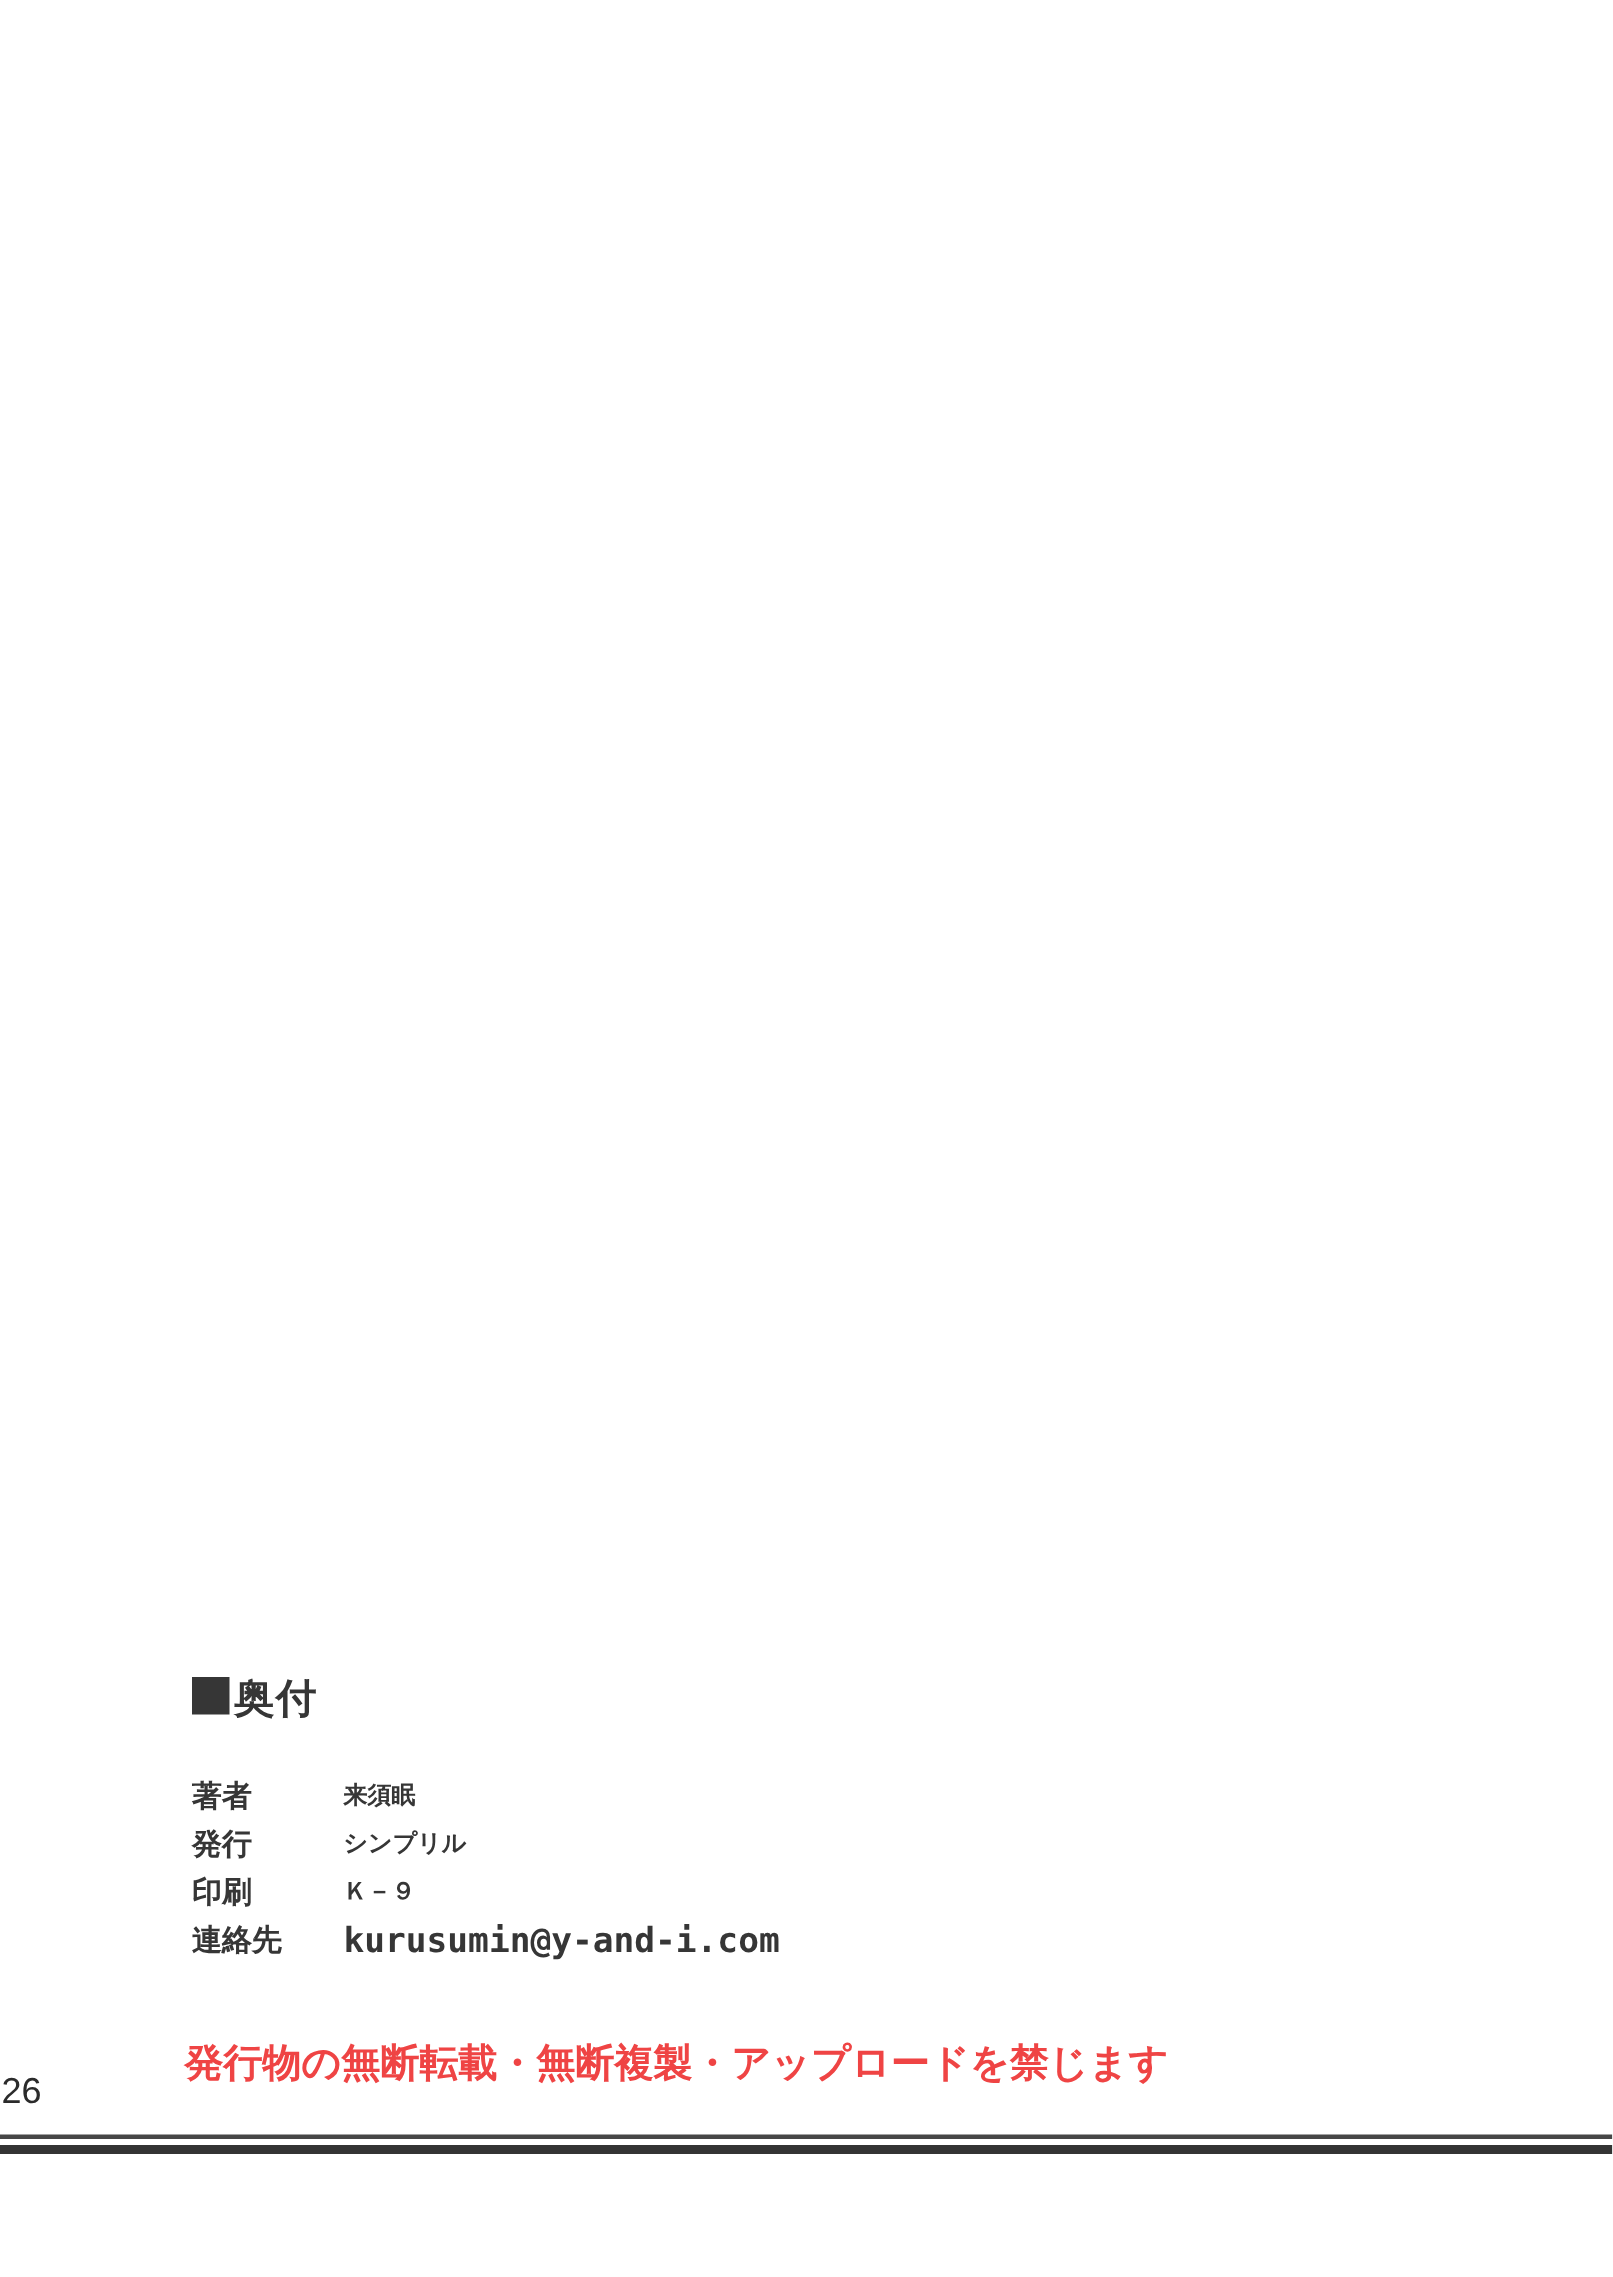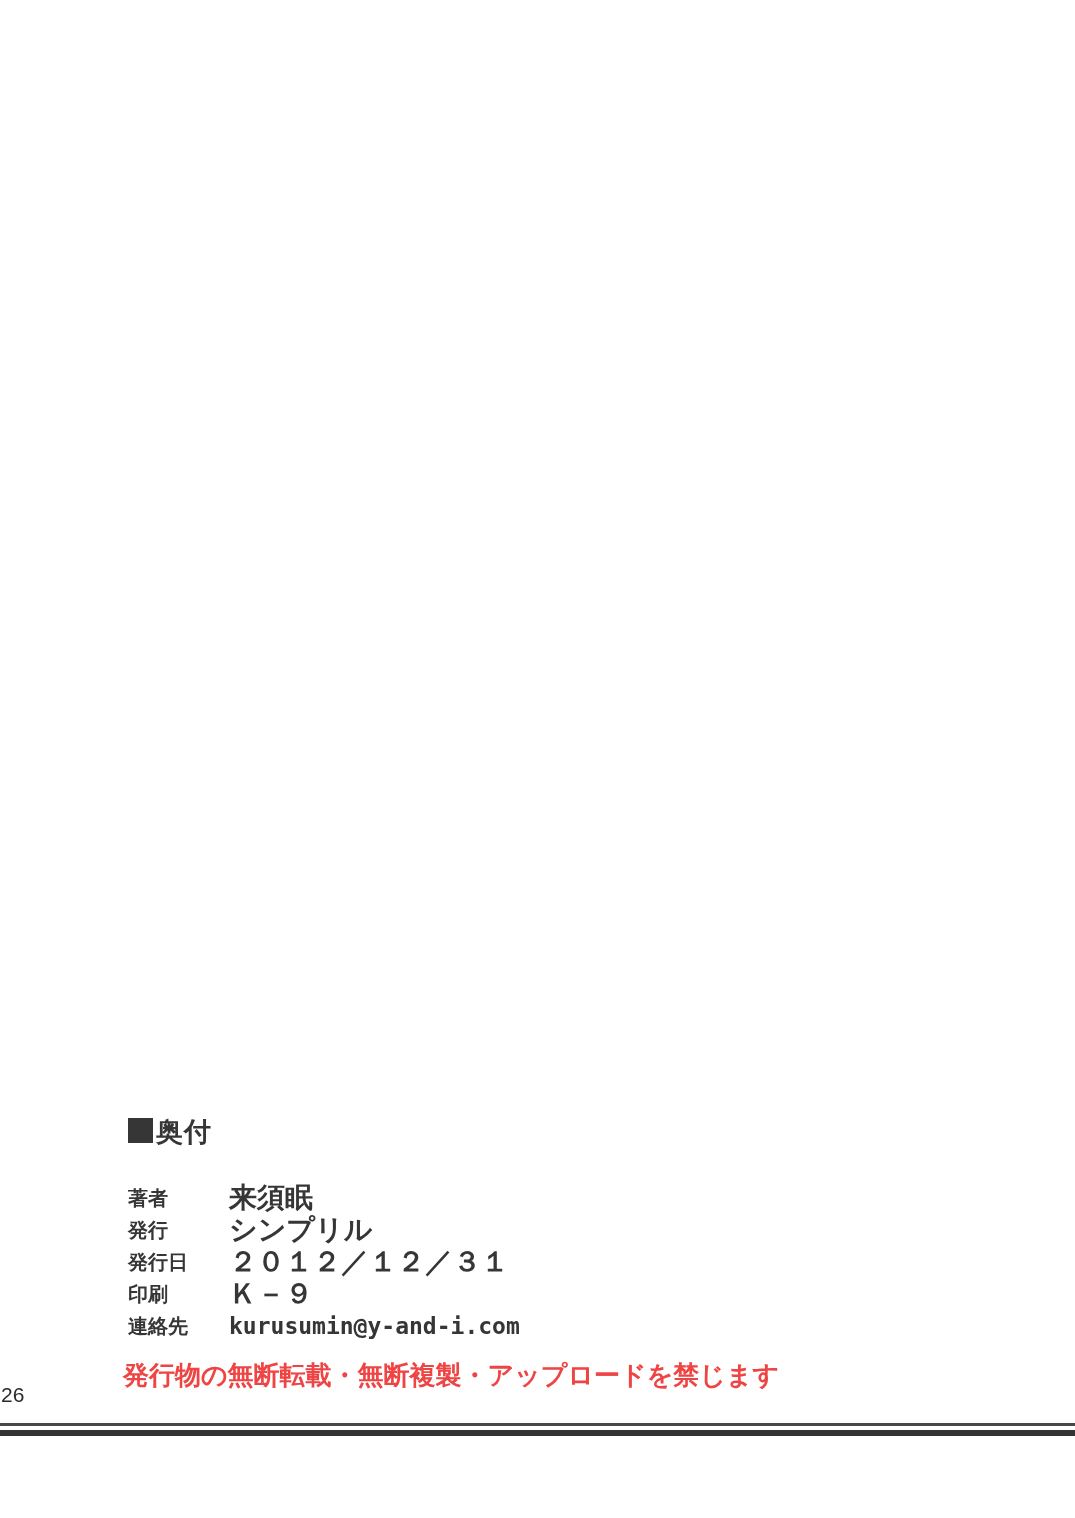--- a/index.html
+++ b/index.html
@@ -44,21 +44,21 @@
     display: flex;
     line-height: 32px;
     white-space: nowrap;
   }
   .colophon-label {
     flex: 0 0 101px;
     font-size: 20px;
     font-weight: bold;
   }
   .colophon-value {
-    font-size: 28px;
+    font-size: 16px;
     font-weight: bold;
   }
   .colophon-value.mono {
     font-family: "DejaVu Sans Mono", monospace;
     font-size: 23px;
     text-align: right;
   }
   .disclaimer {
     position: absolute;
     left: 123px;
@@ -66,21 +66,21 @@
     font-size: 26px;
     line-height: 34px;
     font-weight: bold;
     color: #ef4444;
     white-space: nowrap;
   }
   .page-number {
     position: absolute;
     left: 1px;
     top: 1385px;
-    font-size: 21px;
+    font-size: 24px;
     line-height: 20px;
     font-weight: normal;
     color: #2b2b2b;
   }
   .footer-rule-thin {
     position: absolute;
     left: 0;
     right: 0;
     top: 1423px;
     height: 3px;
@@ -109,24 +109,20 @@
     <div class="colophon-rows">
       <div class="colophon-row">
         <span class="colophon-label">著者</span>
         <span class="colophon-value">来須眠</span>
       </div>
       <div class="colophon-row">
         <span class="colophon-label">発行</span>
         <span class="colophon-value">シンプリル</span>
       </div>
       <div class="colophon-row">
-        <span class="colophon-label">発行日</span>
-        <span class="colophon-value">２０１２／１２／３１</span>
-      </div>
-      <div class="colophon-row">
         <span class="colophon-label">印刷</span>
         <span class="colophon-value">Ｋ－９</span>
       </div>
       <div class="colophon-row">
         <span class="colophon-label">連絡先</span>
         <span class="colophon-value mono">kurusumin@y-and-i.com</span>
       </div>
     </div>
 
   </div>

